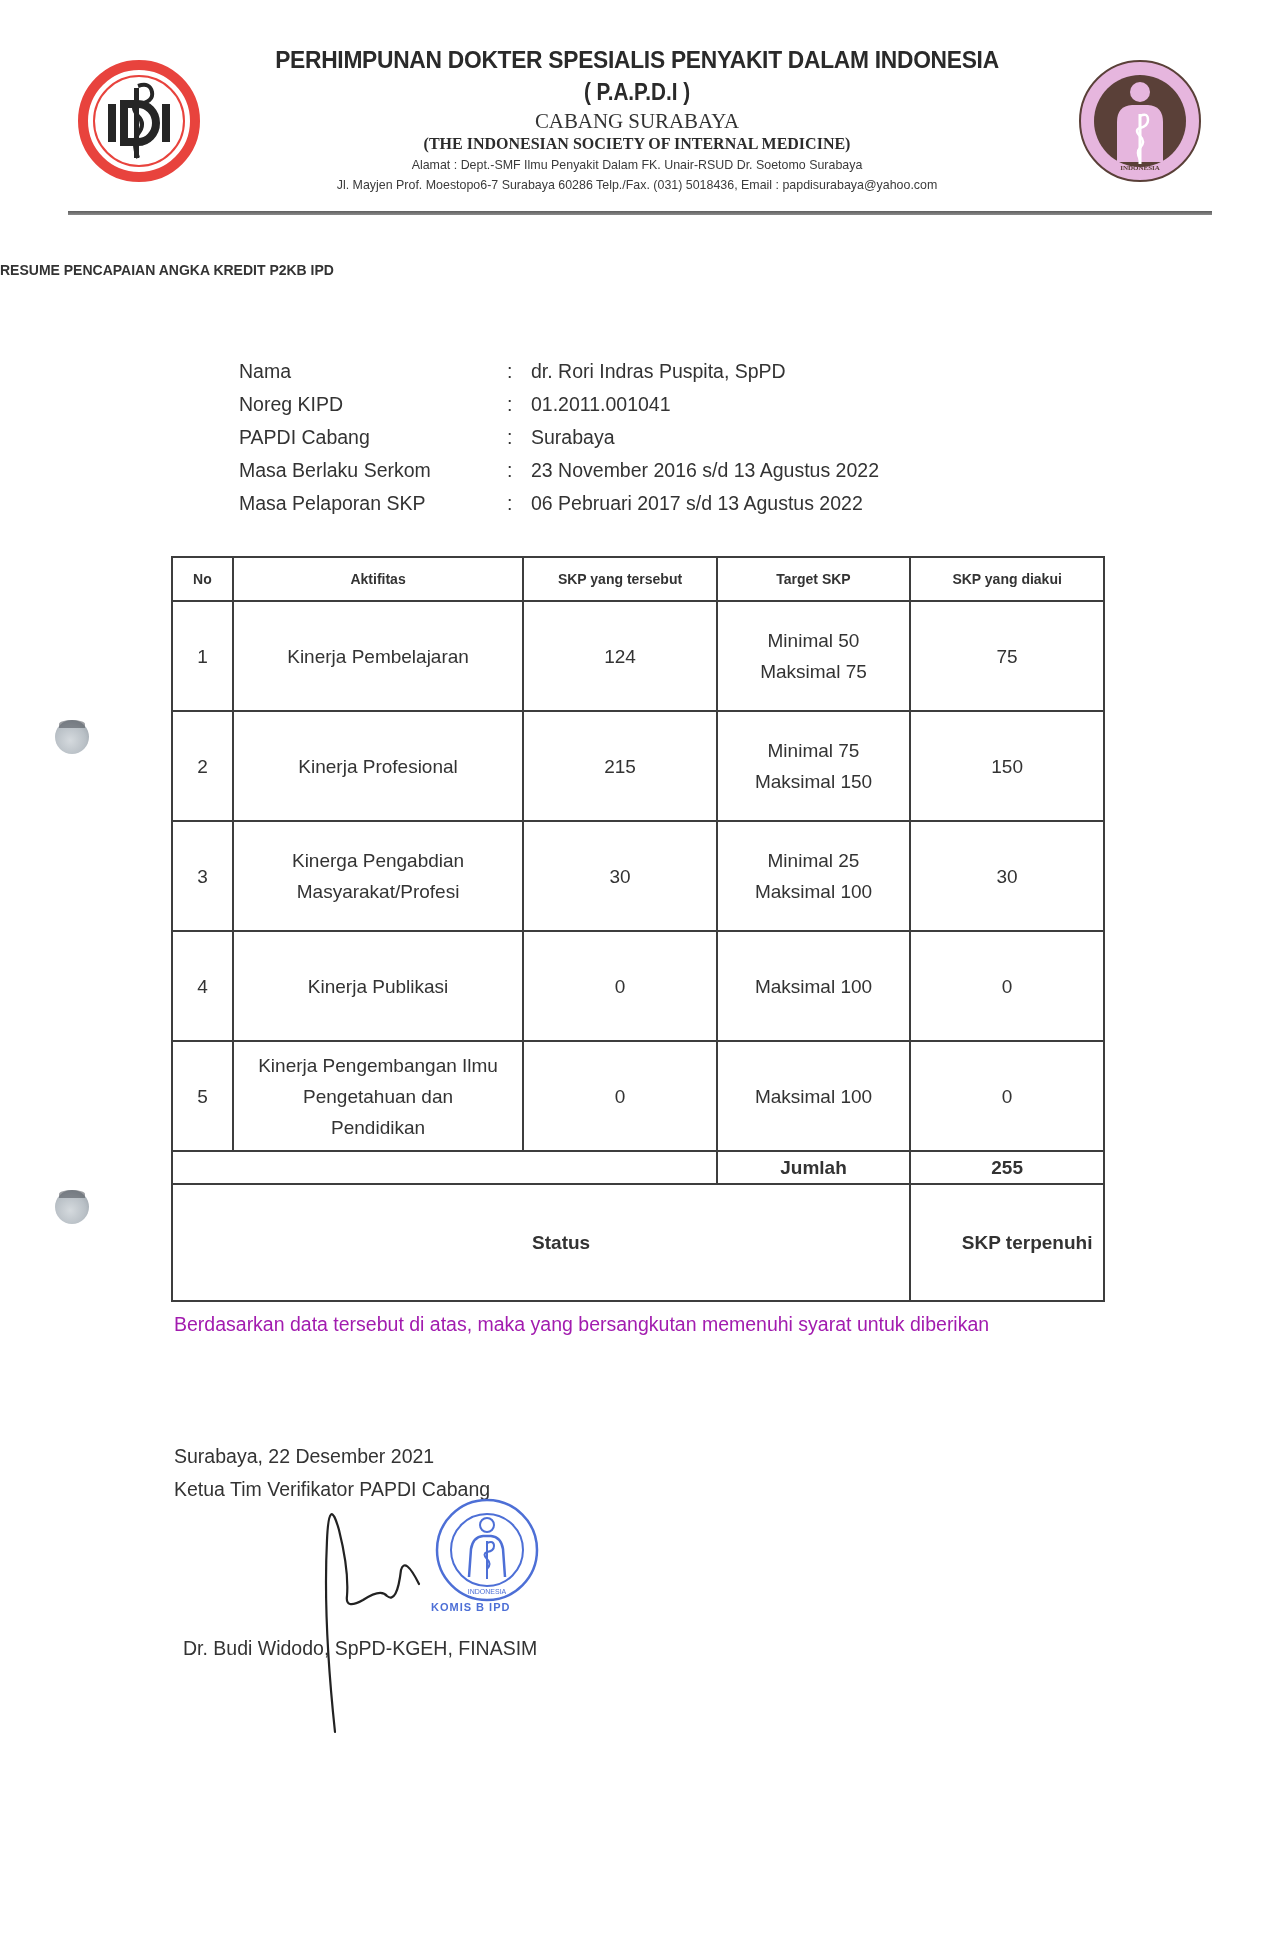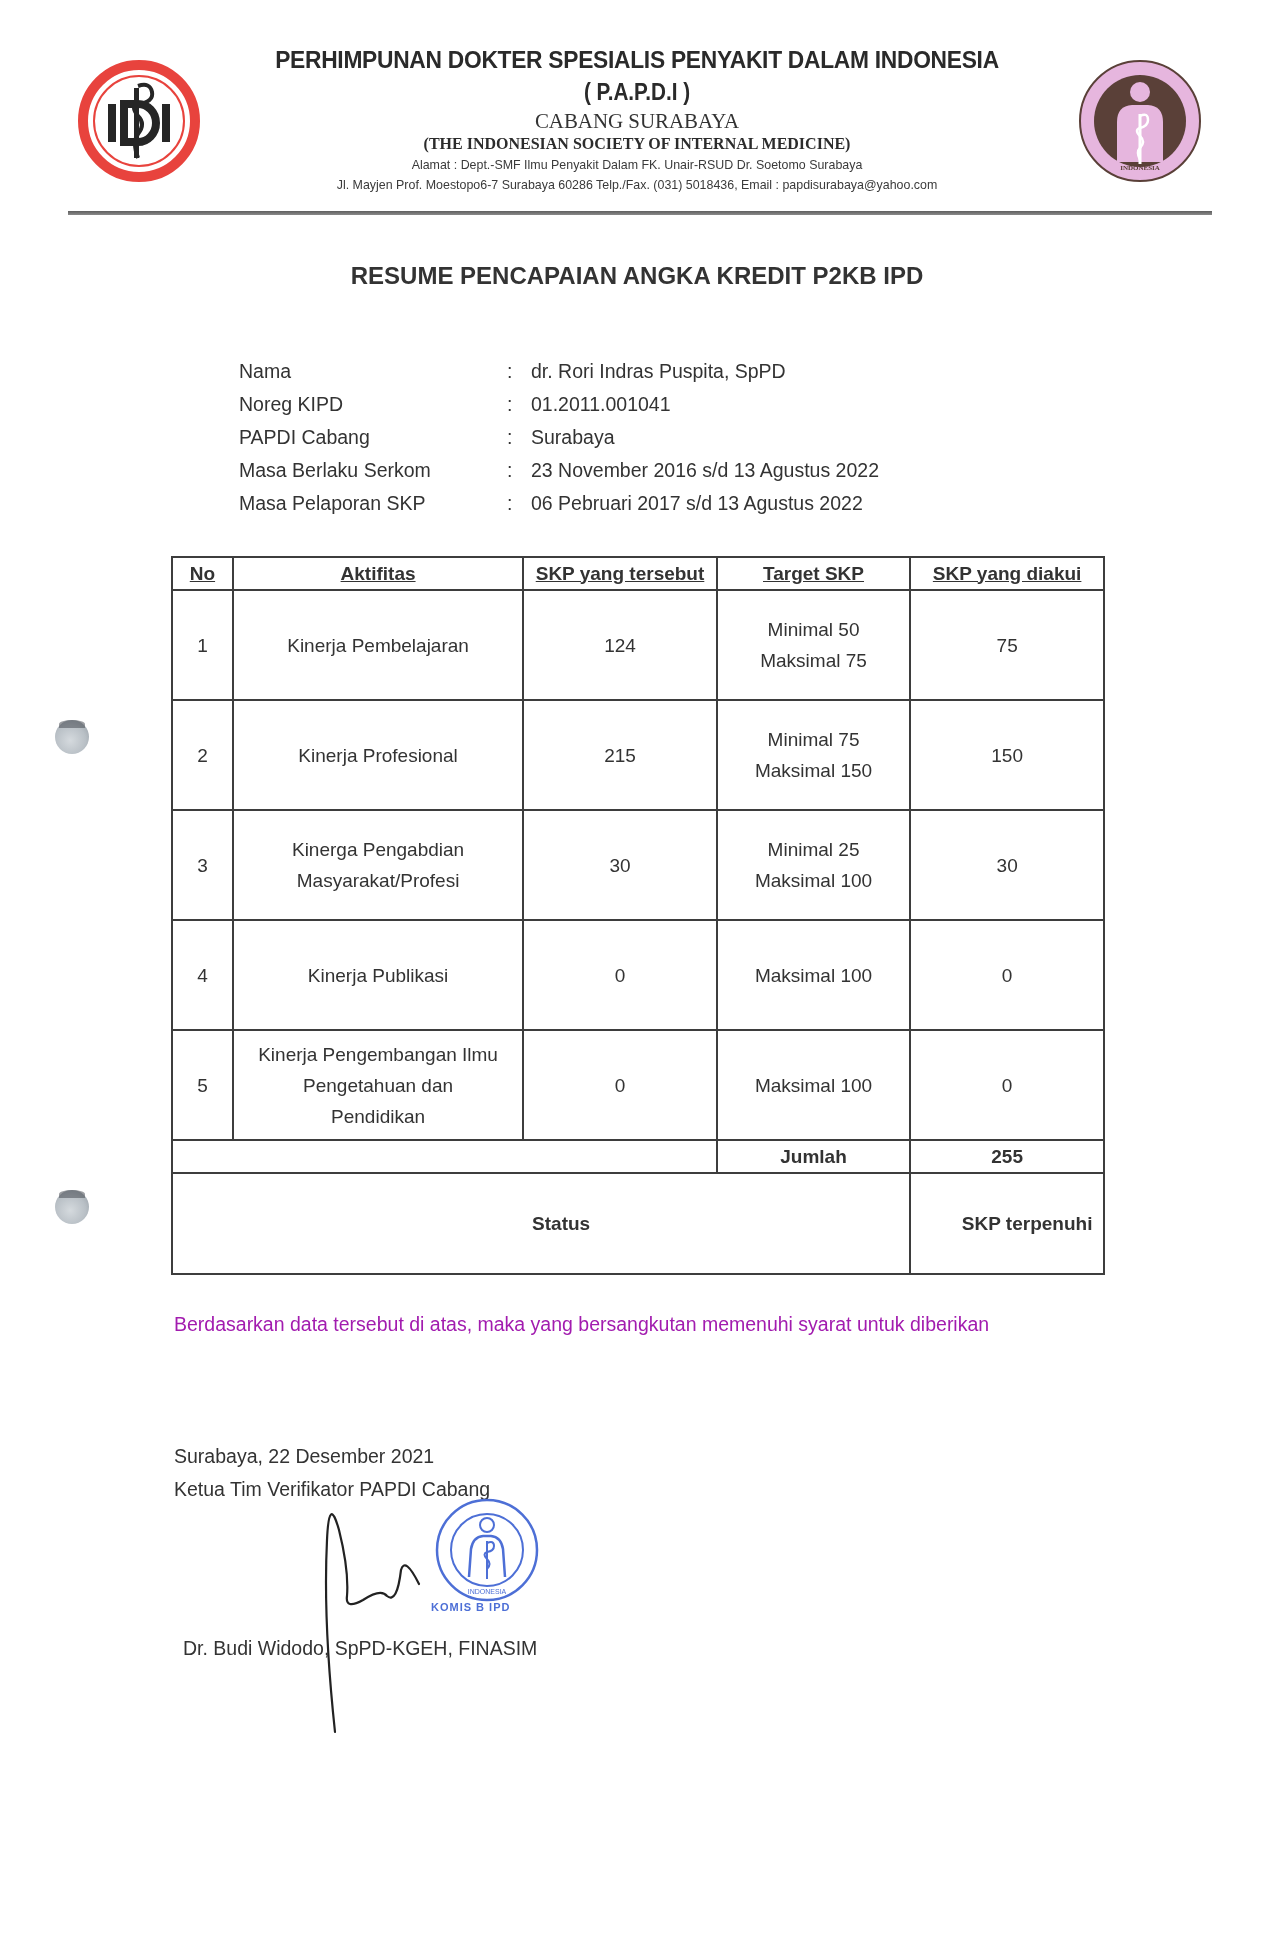--- a/index.html
+++ b/index.html
@@ -18,40 +18,40 @@
   .h1 { top: 46px; font-size: 24.5px; font-weight: bold; letter-spacing: -0.3px; color: #2a2a2a; transform: scaleX(0.93); }
   .h2 { top: 79px; font-size: 23px; font-weight: bold; color: #2a2a2a; transform: scaleX(0.9); }
   .h3 { top: 108px; font-family: "Liberation Serif", serif; font-size: 22px; color: #333; transform: scaleX(0.95); }
   .h4 { top: 135px; font-family: "Liberation Serif", serif; font-size: 16px; font-weight: bold; color: #2c2c2c; }
   .h5 { top: 157px; font-size: 13.5px; color: #3a3a3a; transform: scaleX(0.92); }
   .h6 { top: 177px; font-size: 13.5px; color: #3a3a3a; transform: scaleX(0.92); }
 
   .divider { position: absolute; left: 68px; top: 211px; width: 1144px; height: 4px;
              background: linear-gradient(#5f5f5f, #8a8a8a); }
 
-  .title { position: absolute; left: 0; top: 262px; width: 1274px; text-align: center;
-           font-weight: bold; font-size: 24px; color: #333; }
+  .title { position: absolute; left: 0; top: 262px; width: 1274px; 
+           font-weight: bold; font-size: 14px; color: #333; }
 
   .ident { position: absolute; left: 239px; top: 360px; }
   .ident-row { position: relative; height: 33px; font-size: 19.5px; color: #333; }
   .ident-label { position: absolute; left: 0; top: 0; white-space: nowrap; }
   .ident-colon { position: absolute; left: 268px; top: 0; }
   .ident-value { position: absolute; left: 292px; top: 0; white-space: nowrap; }
 
   table.skp { position: absolute; left: 171px; top: 556px; width: 934px; border-collapse: collapse;
               font-size: 19px; color: #333; }
   table.skp td, table.skp th { border: 2px solid #3d3d3d; text-align: center; vertical-align: middle; }
-  table.skp th { font-weight: bold; height: 33px; font-size: 19px; text-decoration: underline; }
+  table.skp th { font-weight: bold; height: 44px; font-size: 14px; }
   table.skp td { line-height: 31px; }
   .row-body td { height: 110px; }
   .c-no { width: 61px; } .c-akt { width: 291px; } .c-dic { width: 194px; }
   .c-tgt { width: 194px; } .c-dia { width: 194px; }
   .bold { font-weight: bold; }
   .jumlah-row td { height: 33px; margin-top: 28px; }
-  .status-row td { height: 101px; padding-left: 40px; }
+  .status-row td { height: 117px; padding-left: 40px; }
 
   .para { position: absolute; left: 174px; top: 1308px; width: 940px; font-size: 19.5px;
           line-height: 32px; color: #a21caf; }
 
   .sig-block { position: absolute; left: 174px; top: 1440px; font-size: 19.5px; line-height: 33px; color: #333; }
   .signer { position: absolute; left: 174px; top: 1637px; font-size: 19.5px; color: #333; margin-left: 9px; }
 
   .stamp { position: absolute; left: 431px; top: 1497px; width: 112px; height: 106px; }
   .stamp-caption { position: absolute; left: 431px; top: 1601px; width: 114px; font-size: 11px;
                    font-weight: bold; color: #4d6fd6; letter-spacing: 1px; }

